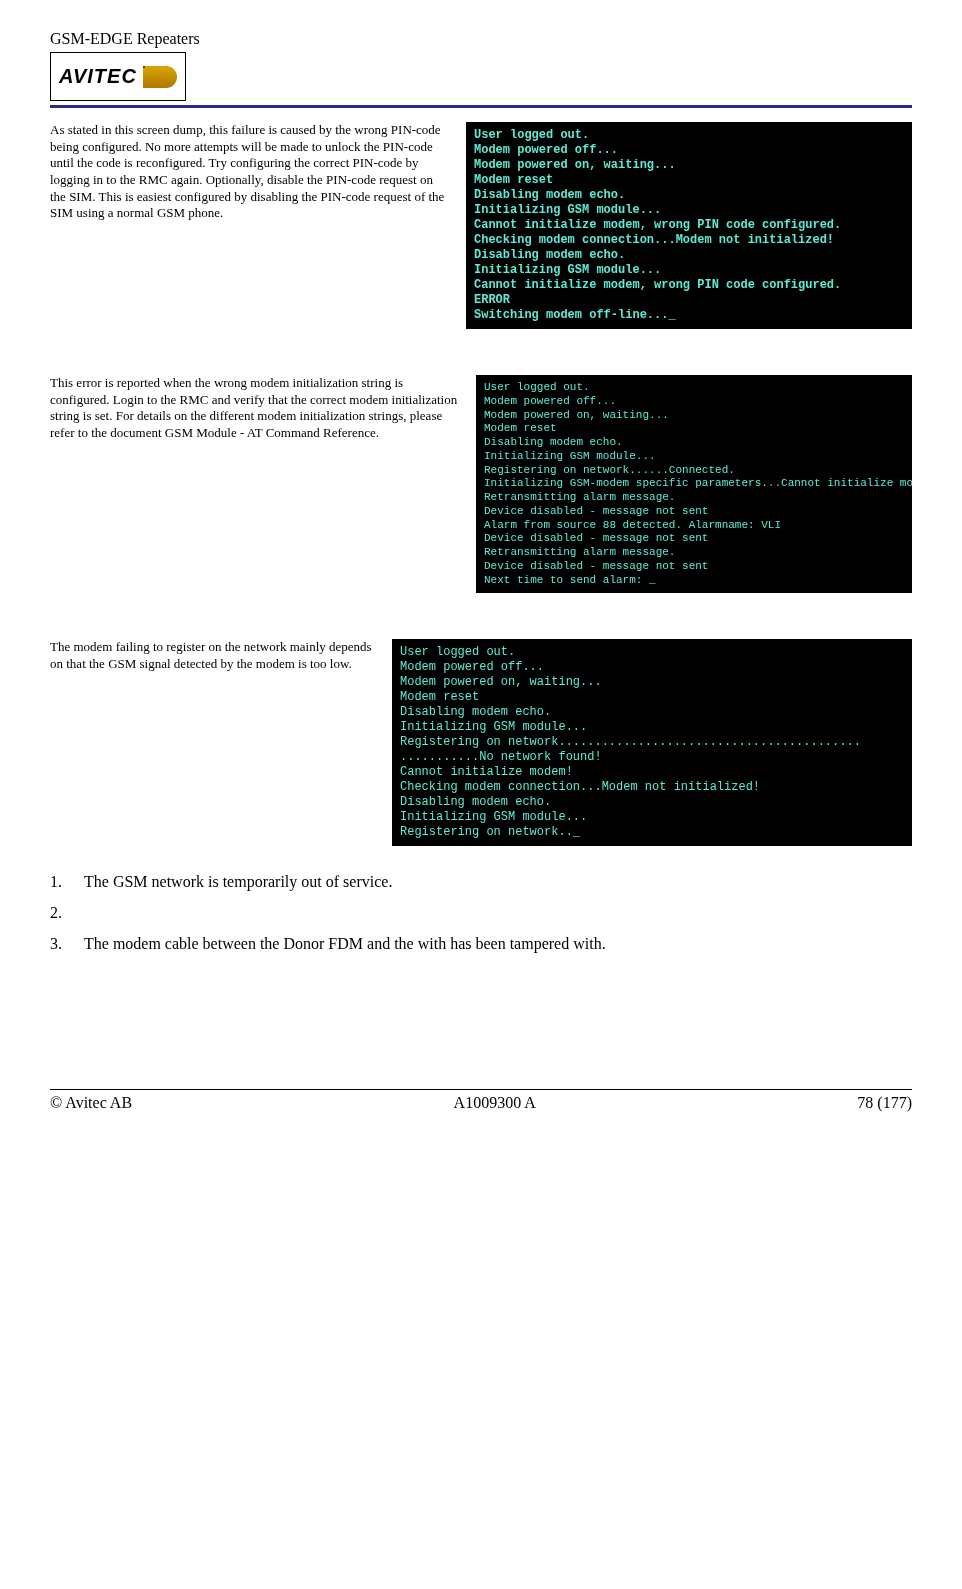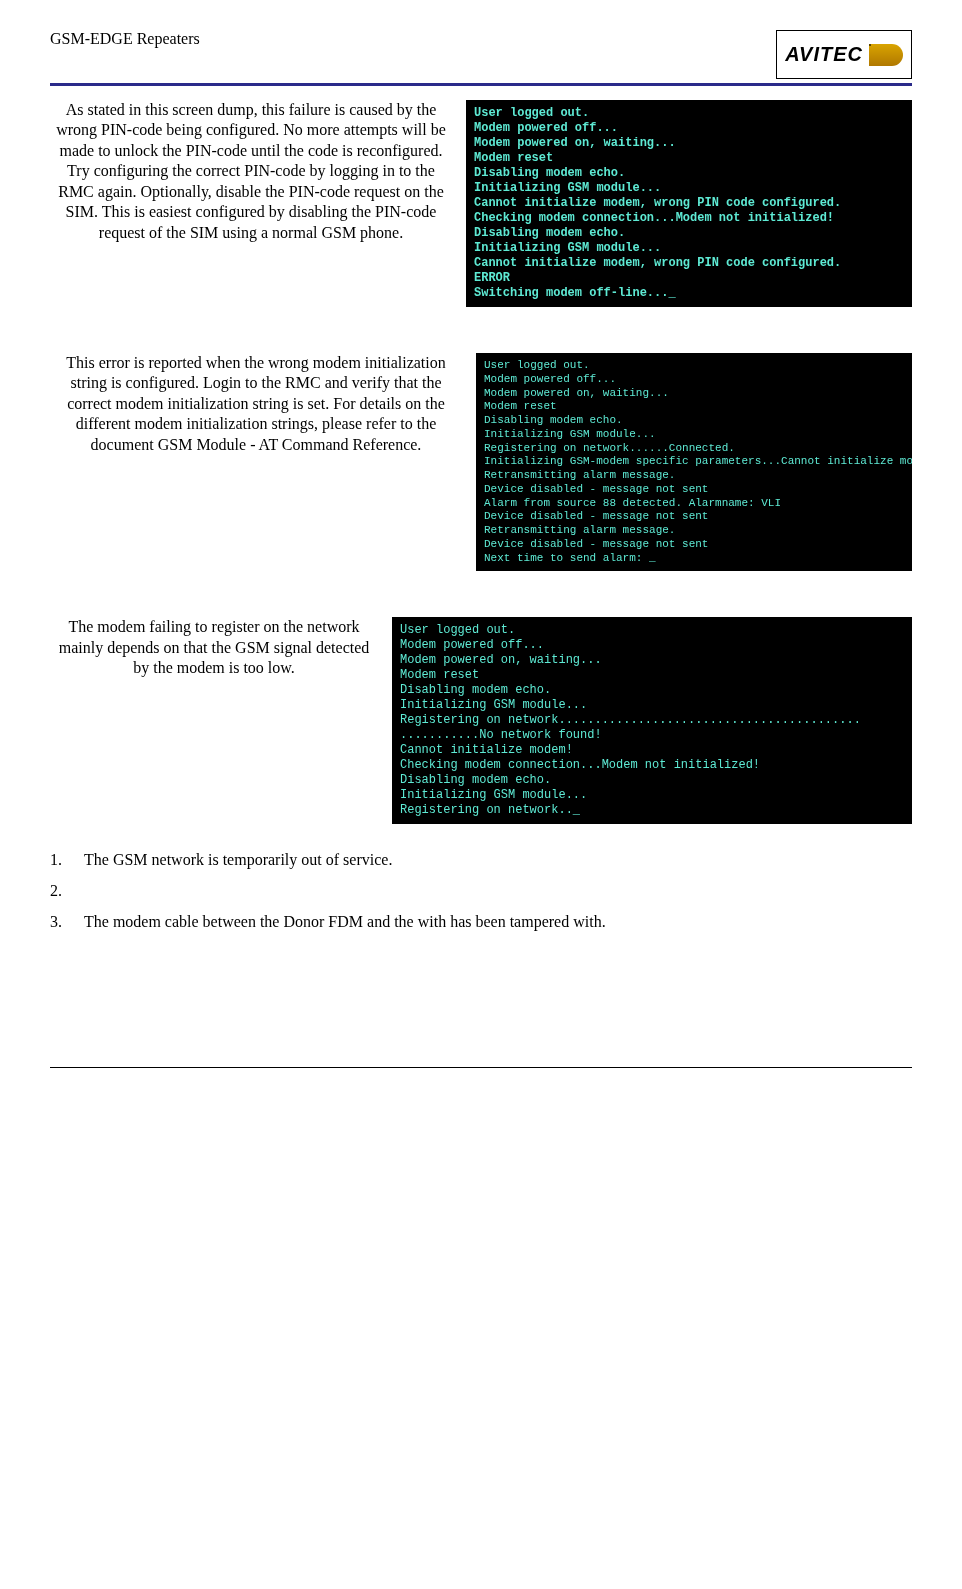--- a/index.html
+++ b/index.html
@@ -14,20 +14,21 @@
   .page {
     padding: 30px 50px 20px 50px;
     box-sizing: border-box;
     width: 962px;
   }
   .header {
     display: flex;
     justify-content: space-between;
     align-items: flex-start;
     margin-bottom: 4px;
+    flex-direction: column;
   }
   .header-left {
     font-size: 16px;
   }
   .header-left .line1 {
     font-size: 16px;
     margin-bottom: 4px;
   }
   .header-left .line2 {
     font-family: Arial, Helvetica, sans-serif;
@@ -78,22 +79,21 @@
     margin-bottom: 26px;
   }
   .row {
     display: flex;
     align-items: flex-start;
     gap: 14px;
   }
   .col-text {
     flex: 0 0 auto;
     line-height: 1.28;
-    font-size: 16px;
-    text-align: center;
+    font-size: 13px;
   }
   .col-text.w1 { width: 402px; }
   .col-text.w2 { width: 412px; }
   .col-text.w3 { width: 328px; }
   .terminal {
     background: #000;
     color: #5eead4;
     font-family: "Courier New", Courier, monospace;
     font-size: 12px;
     line-height: 1.25;
@@ -221,14 +221,19 @@
     <li>
         <span class="num">3.</span>
         <span>The modem cable between the Donor FDM and the with has been tampered with.</span>
       </li>
   </ol>
 
   <div style="height:120px;"></div>
 
   <div class="hr-thin"></div>
 
+  <div class="footer">
+    <span>© Avitec AB</span>
+    <span>A1009300 A</span>
+    <span>78 (177)</span>
+  </div>
 
 </div>
 
 </body></html>

